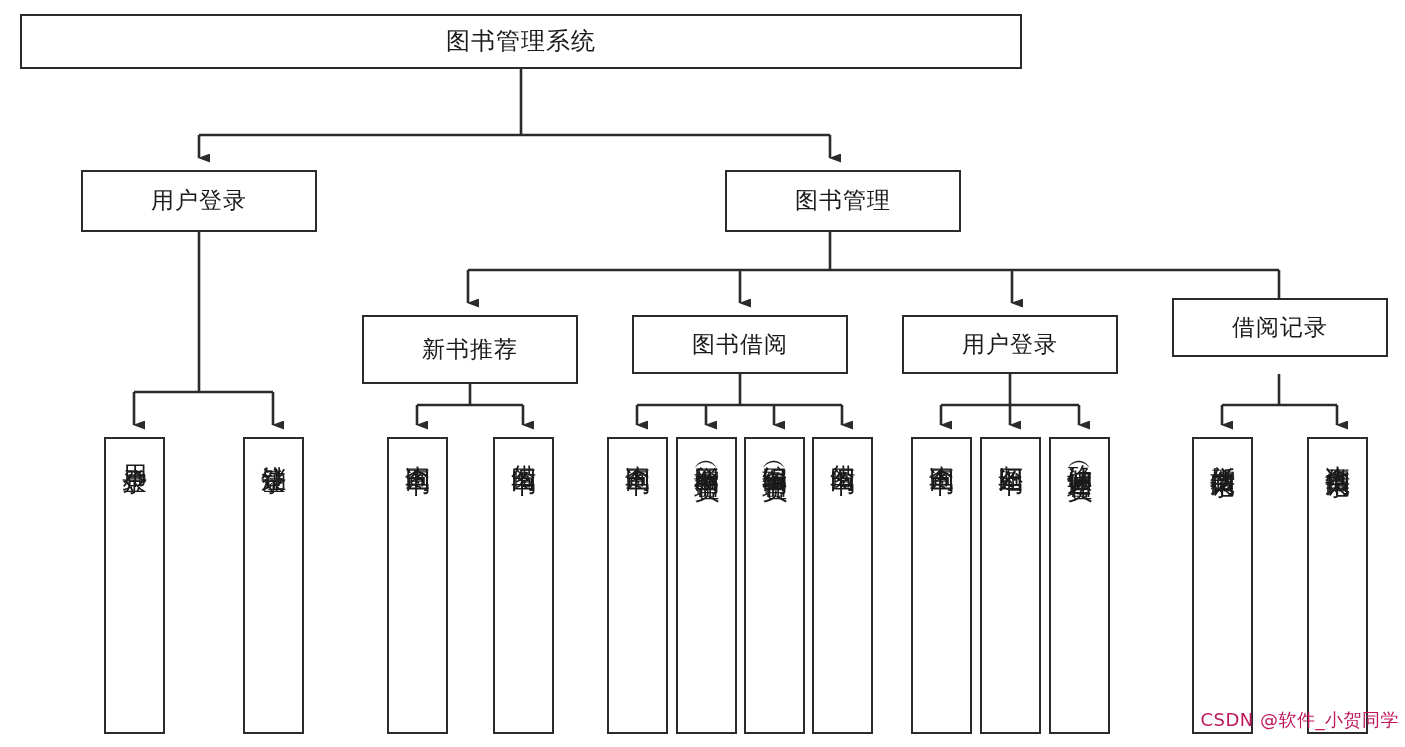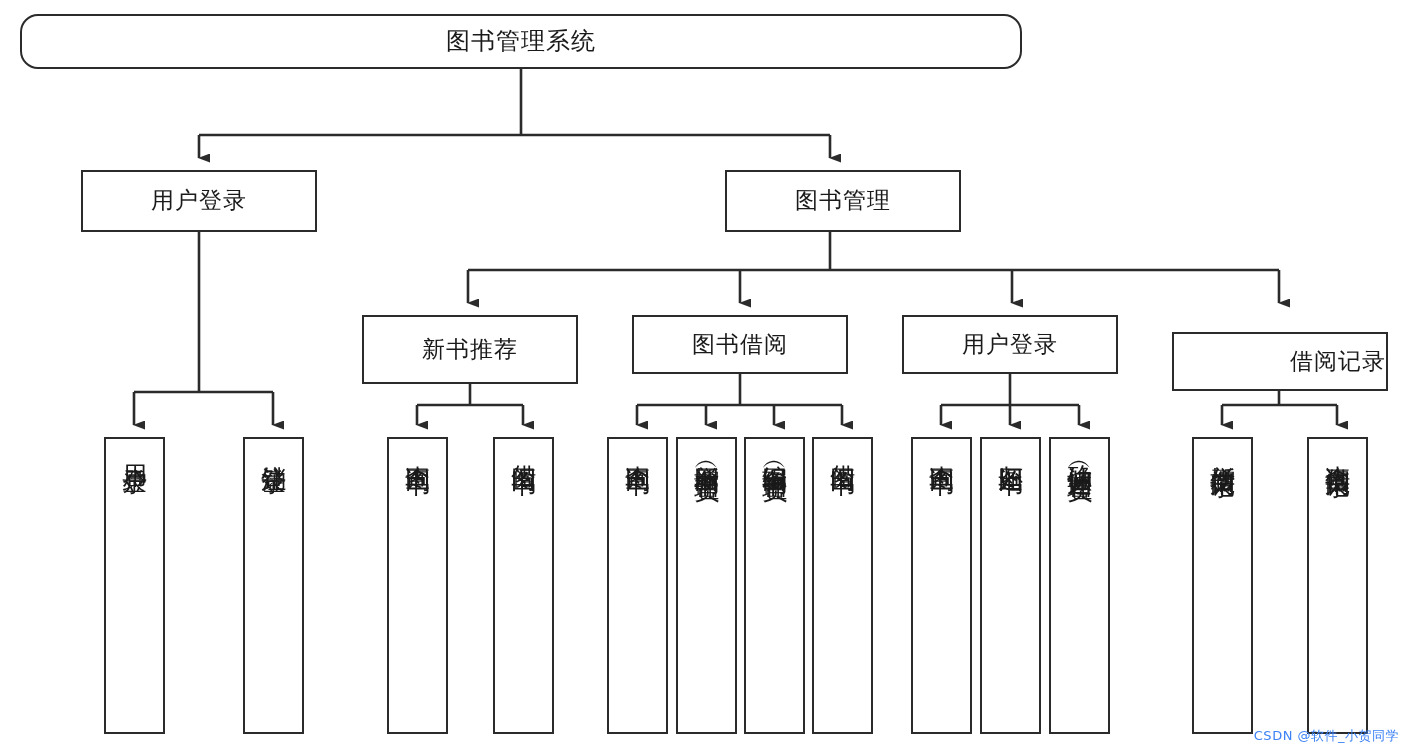--- a/index.html
+++ b/index.html
@@ -56,23 +56,23 @@
   .node.vertical .label {
     writing-mode: vertical-rl;
     text-orientation: upright;
     font-size: 25px;
     letter-spacing: 2px;
   }
   .node.root .label { font-size: 24px; }
   .watermark {
     position: absolute;
     right: 6px;
-    bottom: 2px;
-    font-size: 13px;
-    color: #3b82f6;
+    bottom: 15px;
+    font-size: 18px;
+    color: #be185d;
     letter-spacing: 0.5px;
     z-index: 3;
     white-space: nowrap;
   }
 </style>
 </head>
 <body>
 
 <div id="diagram-root">
 
@@ -119,21 +119,21 @@
       <line x1="1010" y1="405" x2="1010" y2="425" marker-end="url(#arrowhead)"></line>
       <line x1="1079" y1="405" x2="1079" y2="425" marker-end="url(#arrowhead)"></line>
 
       <line x1="1279" y1="374" x2="1279" y2="405"></line>
       <line x1="1222" y1="405" x2="1337" y2="405"></line>
       <line x1="1222" y1="405" x2="1222" y2="425" marker-end="url(#arrowhead)"></line>
       <line x1="1337" y1="405" x2="1337" y2="425" marker-end="url(#arrowhead)"></line>
     </g>
   </svg>
 
-  <div class="node horizontal root" style="left:20px; top:14px; width:1002px; height:55px;border-radius:18px;">
+  <div class="node horizontal root" style="left:20px; top:14px; width:1002px; height:55px;">
     <span class="label">图书管理系统</span>
   </div>
 
   <div class="node horizontal" style="left:81px; top:170px; width:236px; height:62px;">
     <span class="label">用户登录</span>
   </div>
 
   <div class="node horizontal" style="left:711px; top:170px; width:236px; height:62px;margin-left:14px;">
     <span class="label">图书管理</span>
   </div>
@@ -143,21 +143,21 @@
   </div>
 
   <div class="node horizontal" style="left:632px; top:315px; width:216px; height:59px;font-family:Liberation Serif, serif;">
     <span class="label">图书借阅</span>
   </div>
 
   <div class="node horizontal" style="left:902px; top:315px; width:216px; height:59px;">
     <span class="label">用户登录</span>
   </div>
 
-  <div class="node horizontal" style="left:1172px; top:332px; width:216px; height:59px;justify-content:flex-end;">
+  <div class="node horizontal" style="left:1172px; top:298px; width:216px; height:59px;">
     <span class="label">借阅记录</span>
   </div>
 
   <div class="node vertical" style="left:104px; top:437px; width:61px; height:297px;">
     <span class="label">用户登录</span>
   </div>
 
   <div class="node vertical" style="left:243px; top:437px; width:61px; height:297px;">
     <span class="label">注销登录</span>
   </div>

